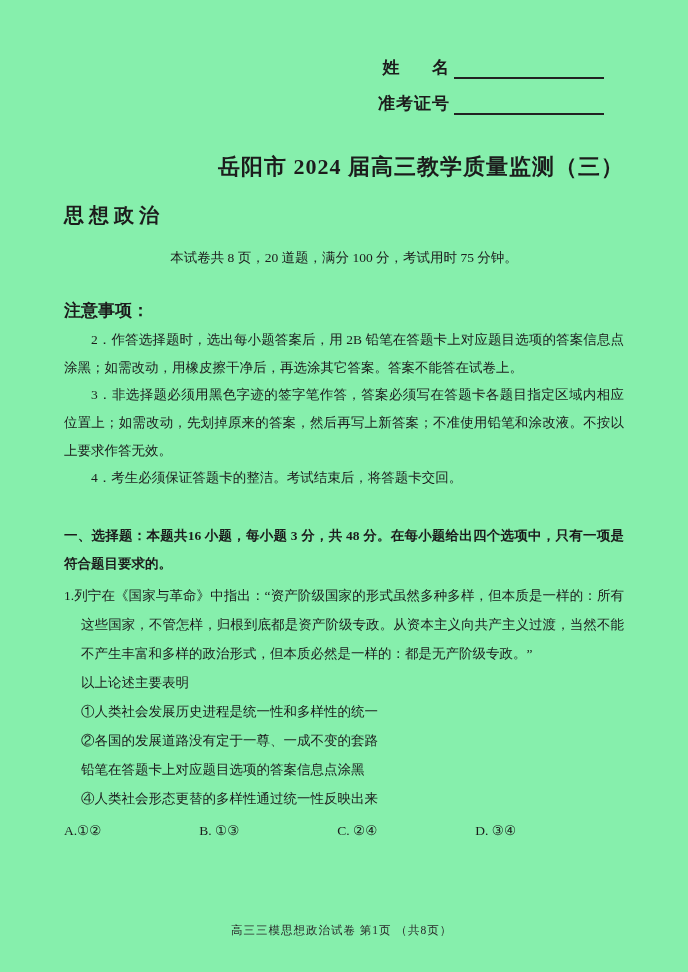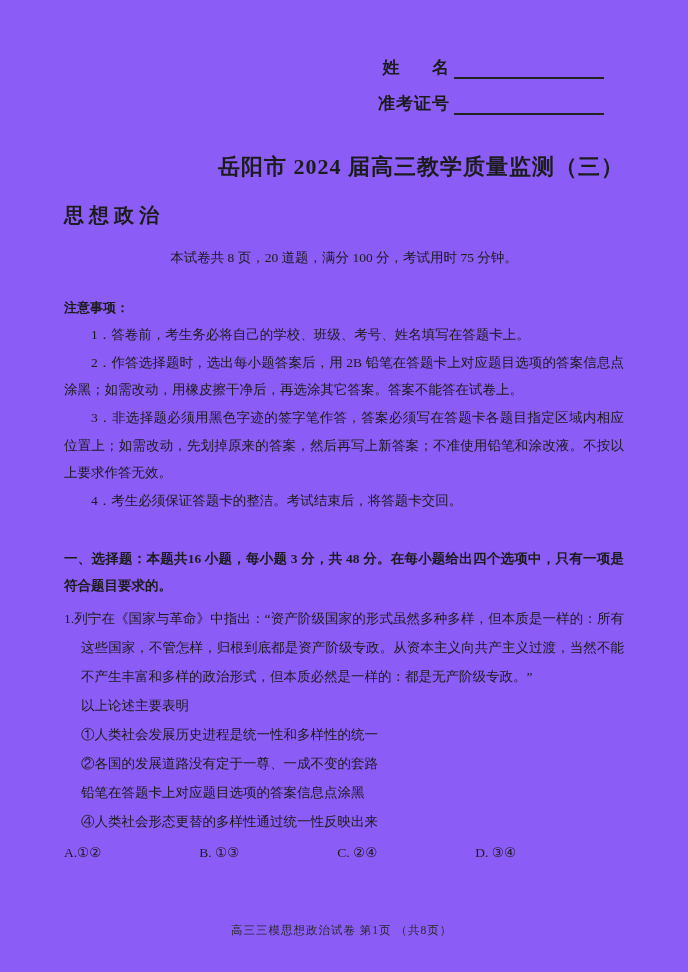--- a/index.html
+++ b/index.html
@@ -11,21 +11,21 @@
   body {
     width: 688px;
     height: 972px;
     font-family: "Liberation Serif", "DejaVu Serif", serif;
     color: #1c1c1c;
   }
   .page {
     position: relative;
     width: 688px;
     height: 972px;
-    background: #8b5cf6;
+    background: #86efac;
     padding: 56px 64px 30px 64px;
     overflow: hidden;
   }
   
   .fill-fields {
     display: flex;
     flex-direction: column;
     align-items: flex-end;
     padding-right: 20px;
   }
@@ -63,21 +63,21 @@
   }
   .exam-info {
     margin: 20px 0 0 0;
     text-align: center;
     font-size: 13.5px;
   }
   
   .notice { margin-top: 32px; }
   .notice-heading {
     margin: 0 0 4px 0;
-    font-size: 13px;
+    font-size: 17px;
     font-weight: bold;
   }
   .notice-item {
     margin: 0;
     font-size: 13.5px;
     line-height: 2.05;
     text-indent: 2em;
     text-align: justify;
   }
   
@@ -141,21 +141,20 @@
       <span class="fill-line"></span>
     </div>
   </div>
 
   <h1 class="title">岳阳市 2024 届高三教学质量监测（三）</h1>
   <h2 class="subtitle">思想政治</h2>
   <p class="exam-info">本试卷共 8 页，20 道题，满分 100 分，考试用时 75 分钟。</p>
 
   <div class="notice">
     <p class="notice-heading">注意事项：</p>
-    <p class="notice-item">1．答卷前，考生务必将自己的学校、班级、考号、姓名填写在答题卡上。</p>
     <p class="notice-item">2．作答选择题时，选出每小题答案后，用 2B 铅笔在答题卡上对应题目选项的答案信息点涂黑；如需改动，用橡皮擦干净后，再选涂其它答案。答案不能答在试卷上。</p>
     <p class="notice-item">3．非选择题必须用黑色字迹的签字笔作答，答案必须写在答题卡各题目指定区域内相应位置上；如需改动，先划掉原来的答案，然后再写上新答案；不准使用铅笔和涂改液。不按以上要求作答无效。</p>
     <p class="notice-item">4．考生必须保证答题卡的整洁。考试结束后，将答题卡交回。</p>
   </div>
 
   <p class="section-heading">一、选择题：本题共16 小题，每小题 3 分，共 48 分。在每小题给出四个选项中，只有一项是符合题目要求的。</p>
 
   <div class="question">
     <p class="q-stem">1.列宁在《国家与革命》中指出：“资产阶级国家的形式虽然多种多样，但本质是一样的：所有这些国家，不管怎样，归根到底都是资产阶级专政。从资本主义向共产主义过渡，当然不能不产生丰富和多样的政治形式，但本质必然是一样的：都是无产阶级专政。”</p>
     <p class="q-line">以上论述主要表明</p>

